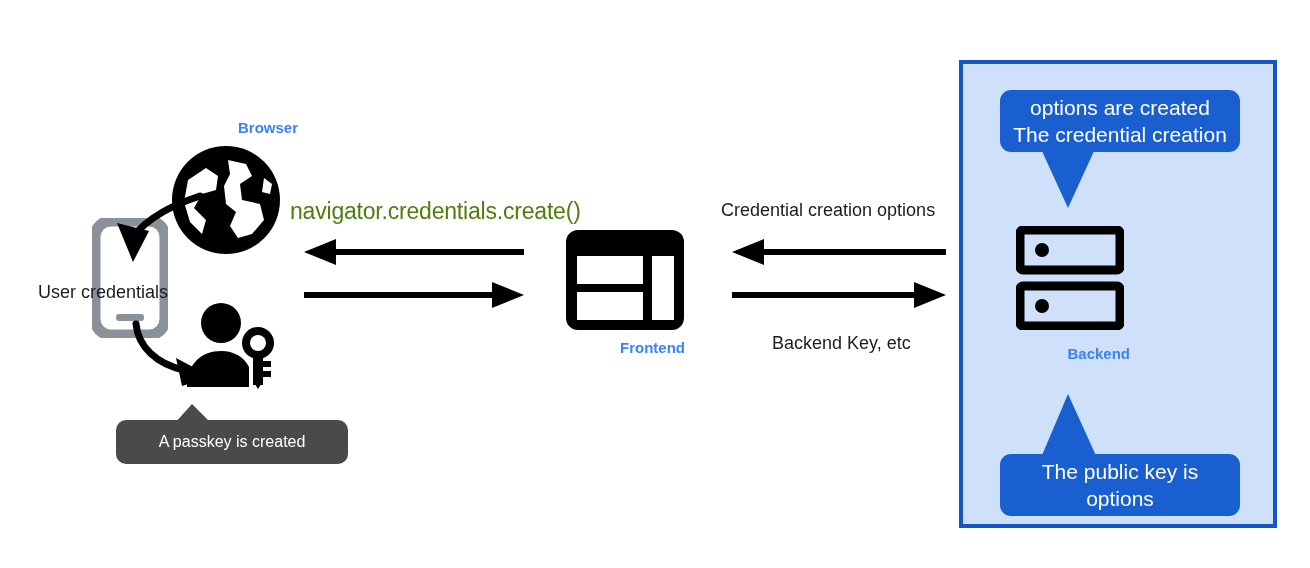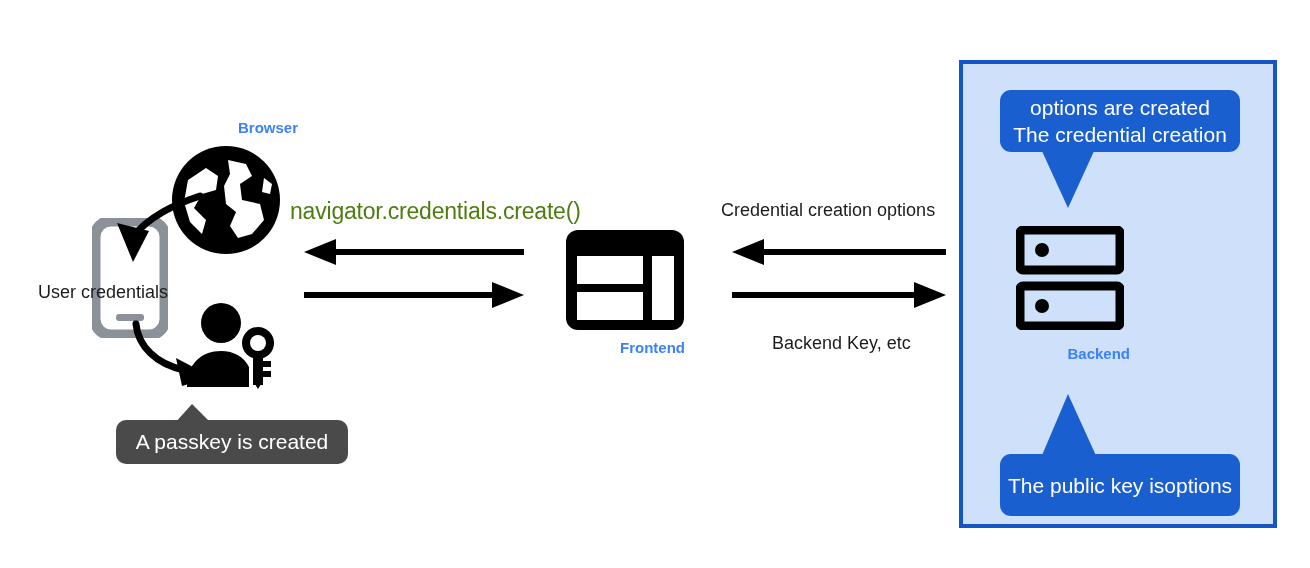--- a/index.html
+++ b/index.html
@@ -70,21 +70,21 @@
   .callout-blue {
     background: #1a5fd0;
     color: #ffffff;
     font-size: 21px;
     line-height: 27px;
     font-family: "Liberation Sans", sans-serif;
   }
   .callout-dark {
     background: #4a4a4a;
     color: #ffffff;
-    font-size: 21px;
+    font-size: 16px;
     line-height: 26px;
     font-family: "Liberation Sans", sans-serif;
   }
   .tail { display: block; }
 </style>
 </head>
 <body>
 
 <div id="stage">
 
@@ -214,19 +214,19 @@
       <circle cx="26" cy="80" r="7" fill="#000000"></circle>
     </svg>
   </div>
   <div class="abs label-bold" style="left:1010px; top:345px; width:120px;">Backend</div>
 
   <div class="abs" style="left:1000px; top:392px; width:240px; height:124px;">
     <svg class="abs" style="left:0; top:0;" width="240" height="124" viewBox="0 0 240 124">
       <polygon points="40,68 98,68 68,2" fill="#1a5fd0"></polygon>
       <rect x="0" y="62" width="240" height="62" rx="11" ry="11" fill="#1a5fd0"></rect>
     </svg>
-    <div class="abs callout-box callout-blue" style="left:0; top:62px; width:240px; height:62px; background:transparent; flex-direction:row;">
+    <div class="abs callout-box callout-blue" style="left:0; top:62px; width:240px; height:62px; background:transparent; flex-direction:column;">
       <span>The public key is</span>
       <span>options</span>
     </div>
   </div>
 
 </div>
 
 </body></html>

